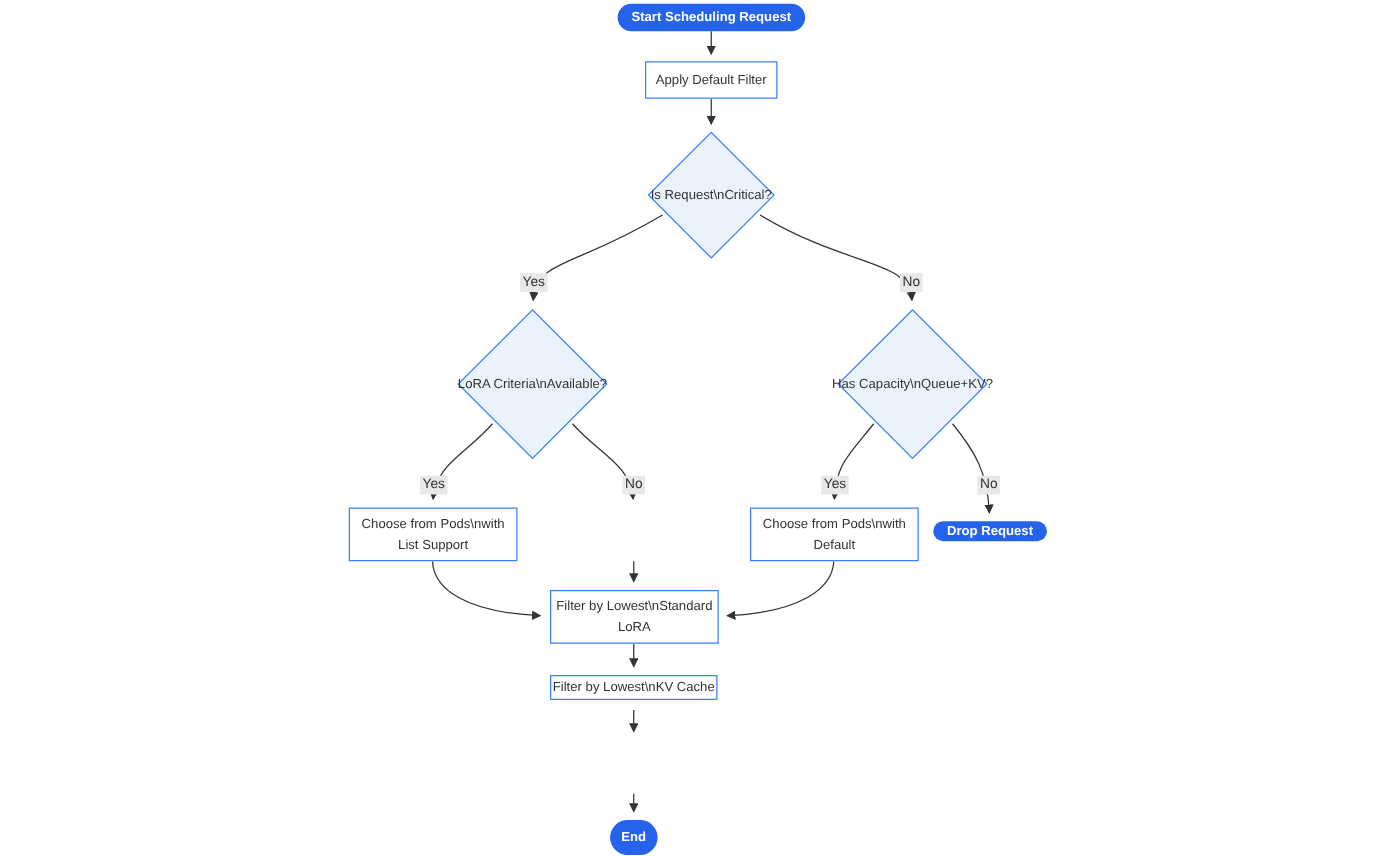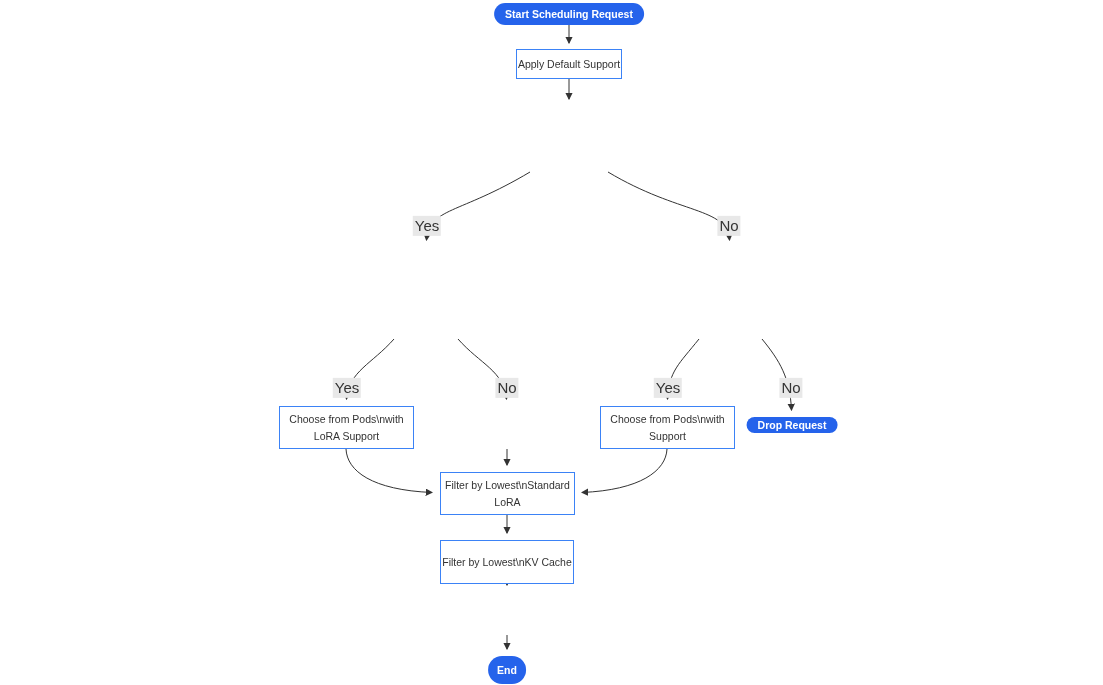--- a/index.html
+++ b/index.html
@@ -22,21 +22,21 @@
   .rect{background:var(--c-rect-fill);border:1.5px solid var(--c-node-border);}
   .pill{background:var(--c-accent);color:#ffffff;font-weight:bold;border-radius:12px;
         padding:0 11px;white-space:nowrap;transform:translateX(-50%);}
   .endpill{border-radius:14px;padding:0 9px;}
   .diamond{background:transparent;}
   .dshape{position:absolute;left:50%;top:50%;width:70.5%;height:70.5%;
           transform:translate(-50%,-50%) rotate(45deg);
           background:var(--c-decision-fill);border:1.7px solid var(--c-node-border);}
   .dlabel{position:relative;white-space:nowrap;z-index:2;}
   .elabel{position:absolute;transform:translate(-50%,-50%);background:var(--c-edge-label-bg);
-          color:var(--c-node-text);font-size:15px;padding:0 2px;line-height:1.35;z-index:3;}
+          color:var(--c-node-text);font-size:11px;padding:0 2px;line-height:1.35;z-index:3;}
   .nl{display:block;}
 </style>
 </head>
 <body>
 
 <div class="canvas">
 
   <svg class="edges" viewBox="0 0 1103 685">
     <defs>
       <marker id="arrow" viewBox="0 0 10 10" refX="8.5" refY="5" markerWidth="7.5" markerHeight="7.5" orient="auto">
@@ -57,47 +57,59 @@
     <path d="M507,515 L507,533" marker-end="url(#arrow)"></path>
     <path d="M507,568 L507,585" marker-end="url(#arrow)"></path>
     <path d="M507,635 L507,649" marker-end="url(#arrow)"></path>
   </svg>
 
   <div class="node pill" style="left:569px;top:3px;height:22px;">
     <span class="nl">Start Scheduling Request</span>
   </div>
 
   <div class="node rect" style="left:516px;top:49px;width:106px;height:30px;">
-    <span class="nl">Apply Default Support</span>
+    <span class="nl">Apply Default Filter</span>
   </div>
 
+  <div class="node diamond" style="left:518px;top:105px;width:102px;height:102px;">
+    <div class="dshape"></div>
+    <span class="dlabel">Is Request\nCritical?</span>
+  </div>
 
+  <div class="node diamond" style="left:366px;top:247px;width:120px;height:120px;">
+    <div class="dshape"></div>
+    <span class="dlabel">LoRA Criteria\nAvailable?</span>
+  </div>
 
+  <div class="node diamond" style="left:670px;top:247px;width:120px;height:120px;">
+    <div class="dshape"></div>
+    <span class="dlabel">Has Capacity\nQueue+KV?</span>
+  </div>
 
   <div class="node rect" style="left:279px;top:406px;width:135px;height:43px;">
     <span class="nl">Choose from Pods\nwith</span>
-    <span class="nl">LoRA Support</span>
+    <span class="nl">List Support</span>
   </div>
 
 
   <div class="node rect" style="left:600px;top:406px;width:135px;height:43px;">
     <span class="nl">Choose from Pods\nwith</span>
-    <span class="nl">Support</span>
+    <span class="nl">Default</span>
   </div>
 
   <div class="node pill" style="left:792px;top:417px;height:16px;">
     <span class="nl">Drop Request</span>
   </div>
 
   <div class="node rect" style="left:440px;top:472px;width:135px;height:43px;">
     <span class="nl">Filter by Lowest\nStandard</span>
     <span class="nl">LoRA</span>
   </div>
 
-  <div class="node rect" style="left:440px;top:540px;width:134px;height:44px;">
+  <div class="node rect" style="left:440px;top:540px;width:134px;height:20px;">
     <span class="nl">Filter by Lowest\nKV Cache</span>
   </div>
 
 
   <div class="node pill endpill" style="left:507px;top:656px;height:28px;">
     <span class="nl">End</span>
   </div>
 
   <div class="elabel" style="left:427px;top:226px;">Yes</div>
   <div class="elabel" style="left:729px;top:226px;">No</div>

